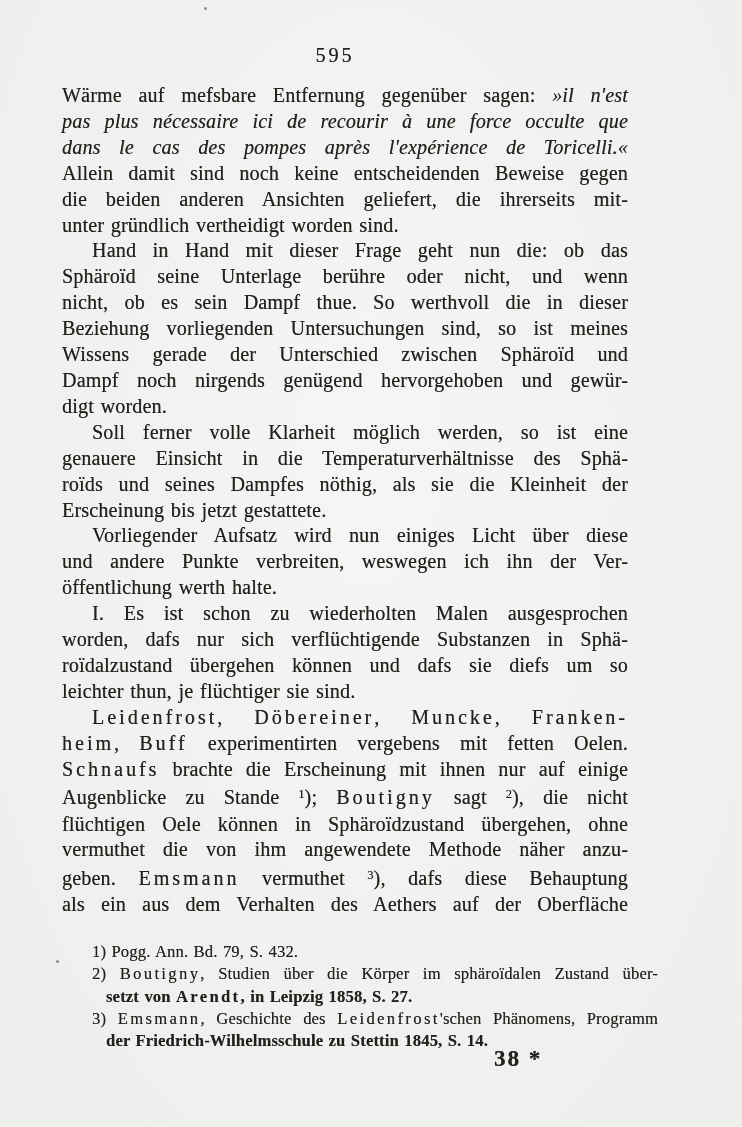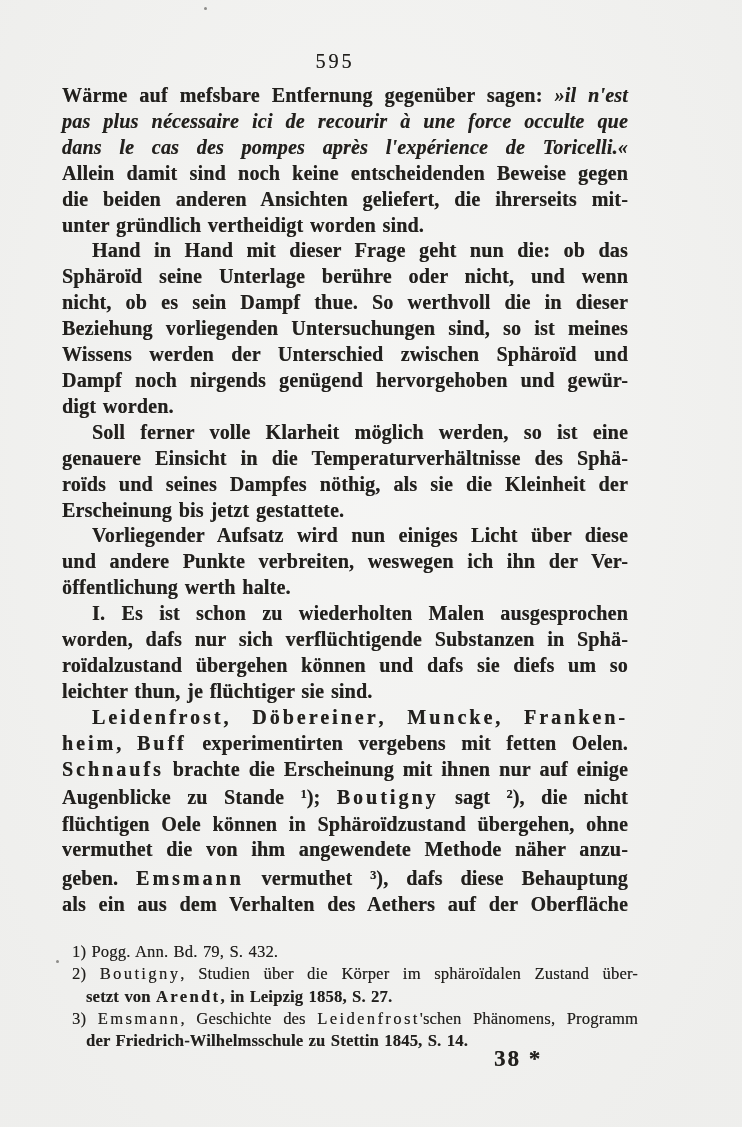--- a/index.html
+++ b/index.html
@@ -12,39 +12,38 @@
   }
   .page {
     position: relative;
     width: 742px; height: 1127px;
     background:
       radial-gradient(ellipse at 50% 40%, rgba(255,255,255,0.25), rgba(0,0,0,0.015) 90%),
       #f2f2f0;
   }
   .page-number {
     position: absolute;
-    top: 50px; left: 52px; width: 566px;
+    top: 44px; left: 52px; width: 566px;
     text-align: center;
     font-size: 20px;
     letter-spacing: 3px;
     text-shadow: 0.3px 0.3px 0.4px rgba(25,25,25,0.6);
   }
   .body-text {
     position: absolute;
     top: 83px; left: 62px; width: 566px;
     font-size: 20px;
     line-height: 25.9px;
     letter-spacing: 0.2px;
     word-spacing: 1.5px;
     text-shadow: 0.3px 0.3px 0.4px rgba(25,25,25,0.55);
-    font-weight: bold;
   }
   .footnotes {
     position: absolute;
-    top: 941px; left: 72px; width: 566px;
+    top: 941px; left: 92px; width: 566px;
     font-size: 16.5px;
     line-height: 22.3px;
     letter-spacing: 0.2px;
     word-spacing: 1px;
     text-shadow: 0.25px 0.25px 0.35px rgba(25,25,25,0.5);
   }
   .line {
     text-align: justify;
     text-align-last: justify;
     white-space: normal;
@@ -86,21 +85,21 @@
       <div class="line"><span>Wärme auf mefsbare Entfernung gegenüber sagen: </span><span class="italic">»il n'est</span></div>
       <div class="line"><span class="italic">pas plus nécessaire ici de recourir à une force occulte que</span></div>
       <div class="line"><span class="italic">dans le cas des pompes après l'expérience de Toricelli.«</span></div>
       <div class="line"><span>Allein damit sind noch keine entscheidenden Beweise gegen</span></div>
       <div class="line"><span>die beiden anderen Ansichten geliefert, die ihrerseits mit-</span></div>
       <div class="line nojust"><span>unter gründlich vertheidigt worden sind.</span></div>
       <div class="line indent"><span>Hand in Hand mit dieser Frage geht nun die: ob das</span></div>
       <div class="line"><span>Sphäroïd seine Unterlage berühre oder nicht, und wenn</span></div>
       <div class="line"><span>nicht, ob es sein Dampf thue. So werthvoll die in dieser</span></div>
       <div class="line"><span>Beziehung vorliegenden Untersuchungen sind, so ist meines</span></div>
-      <div class="line"><span>Wissens werden der Unterschied zwischen Sphäroïd und</span></div>
+      <div class="line"><span>Wissens gerade der Unterschied zwischen Sphäroïd und</span></div>
       <div class="line"><span>Dampf noch nirgends genügend hervorgehoben und gewür-</span></div>
       <div class="line nojust"><span>digt worden.</span></div>
       <div class="line indent"><span>Soll ferner volle Klarheit möglich werden, so ist eine</span></div>
       <div class="line"><span>genauere Einsicht in die Temperaturverhältnisse des Sphä-</span></div>
       <div class="line"><span>roïds und seines Dampfes nöthig, als sie die Kleinheit der</span></div>
       <div class="line nojust"><span>Erscheinung bis jetzt gestattete.</span></div>
       <div class="line indent"><span>Vorliegender Aufsatz wird nun einiges Licht über diese</span></div>
       <div class="line"><span>und andere Punkte verbreiten, weswegen ich ihn der Ver-</span></div>
       <div class="line nojust"><span>öffentlichung werth halte.</span></div>
       <div class="line indent"><span>I. Es ist schon zu wiederholten Malen ausgesprochen</span></div>

